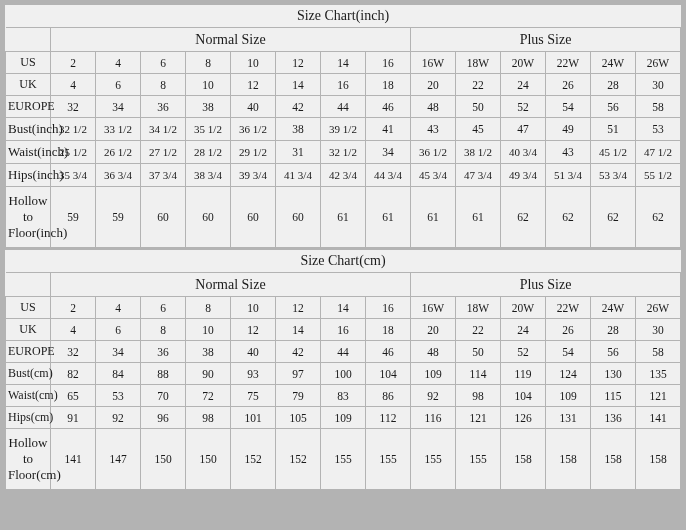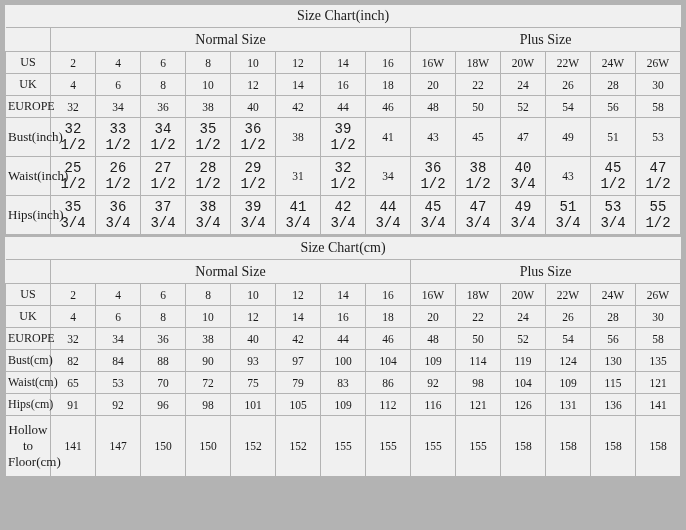--- a/index.html
+++ b/index.html
@@ -56,22 +56,21 @@
   }
   .row-label {
     font-size: 13px;
     padding: 3px 2px;
   }
   .data-cell {
     font-size: 11.5px;
     padding: 3px 1px;
   }
   .data-cell.narrow {
-    font-size: 14px;
-    font-family: Liberation Mono, monospace;
+    font-size: 11px;
   }
   .r-tall .row-label,
   .r-tall .data-cell {
     padding-top: 6px;
     padding-bottom: 6px;
   }
   .row-label.big {
     font-size: 12px;
   }
 </style>
@@ -184,20 +183,37 @@
             <td class="data-cell narrow">39 3/4</td>
             <td class="data-cell narrow">41 3/4</td>
             <td class="data-cell narrow">42 3/4</td>
             <td class="data-cell narrow">44 3/4</td>
             <td class="data-cell narrow">45 3/4</td>
             <td class="data-cell narrow">47 3/4</td>
             <td class="data-cell narrow">49 3/4</td>
             <td class="data-cell narrow">51 3/4</td>
             <td class="data-cell narrow">53 3/4</td>
             <td class="data-cell narrow">55 1/2</td>
+          </tr>
+          <tr class="r-tall">
+            <td class="row-label" style="width: 143px;">Hollow to Floor(inch)</td>
+            <td class="data-cell">59</td>
+            <td class="data-cell">59</td>
+            <td class="data-cell">60</td>
+            <td class="data-cell">60</td>
+            <td class="data-cell">60</td>
+            <td class="data-cell">60</td>
+            <td class="data-cell">61</td>
+            <td class="data-cell">61</td>
+            <td class="data-cell">61</td>
+            <td class="data-cell">61</td>
+            <td class="data-cell">62</td>
+            <td class="data-cell">62</td>
+            <td class="data-cell">62</td>
+            <td class="data-cell">62</td>
           </tr>
         </tbody>
     </table>
   </div>
   <div class="chart-block">
     <table class="size-chart">
       <tbody>
           <tr>
             <td class="title-cell" colspan="15">Size Chart(cm)</td>
           </tr>

